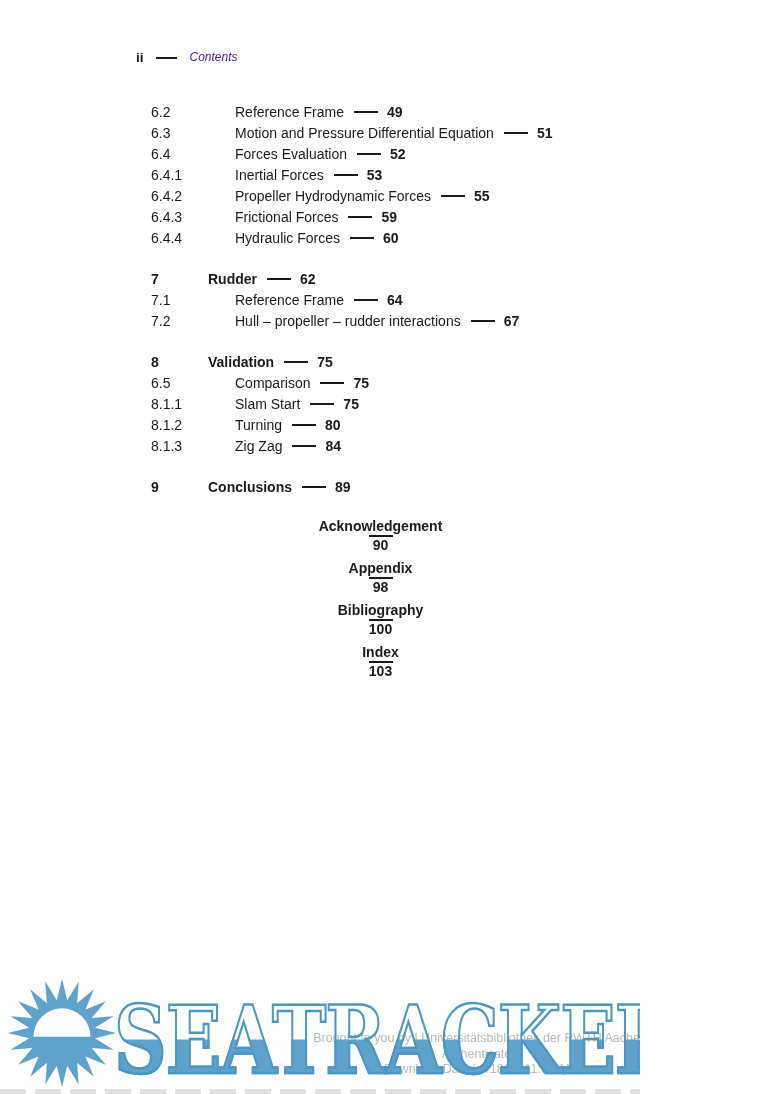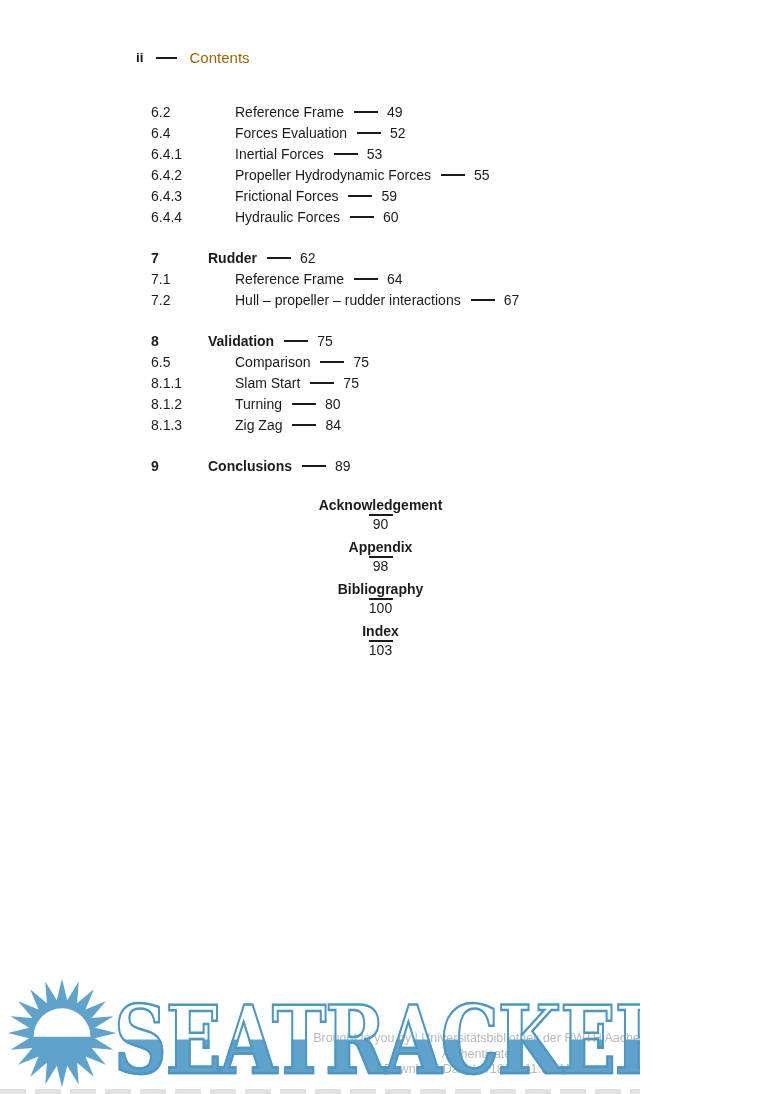--- a/index.html
+++ b/index.html
@@ -23,21 +23,21 @@
     align-items: center;
     height: 16px;
   }
   .folio { font-weight: bold; font-size: 13.5px; }
   .header-rule {
     width: 21px; height: 2px;
     background: #1b1b1b;
     margin: 0 13px 0 12px;
     margin-top: 1px;
   }
-  .running-title { font-size: 15px; color: #a16207; }
+  .running-title { font-size: 12px; color: #4c1d95; font-style: italic; }
 
   
   .toc {
     position: absolute;
     top: 101px;
     left: 151px;
     right: 30px;
   }
   .toc-row {
     display: flex;
@@ -51,21 +51,21 @@
   .toc-row.chapter, .toc-row.unnumbered { font-weight: bold; }
   .toc-row.chapter.gap { margin-top: 20px; }
   .toc-row.unnumbered.gap { margin-top: 21px; flex-direction: column; }
   .toc-title { flex: 0 0 auto; }
   .toc-rule {
     flex: 0 0 auto;
     width: 24px; height: 2px;
     background: #1b1b1b;
     margin: 1px 9px 0 10px;
   }
-  .toc-page { font-weight: normal; }
+  .toc-page { font-weight: bold; }
 
   
   .stamp {
     position: absolute;
     top: 1031px;
     left: 184px;
     width: 592px;
     text-align: center;
     font-size: 12.5px;
     line-height: 15.5px;
@@ -143,20 +143,26 @@
   </header>
 
   <main class="toc">
     <div class="toc-row section">
       <span class="toc-num">6.2</span>
       <span class="toc-title">Reference Frame</span>
       <span class="toc-rule"></span>
       <span class="toc-page">49</span>
     </div>
 
+    <div class="toc-row section">
+      <span class="toc-num">6.3</span>
+      <span class="toc-title">Motion and Pressure Differential Equation</span>
+      <span class="toc-rule"></span>
+      <span class="toc-page">51</span>
+    </div>
 
     <div class="toc-row section">
       <span class="toc-num">6.4</span>
       <span class="toc-title">Forces Evaluation</span>
       <span class="toc-rule"></span>
       <span class="toc-page">52</span>
     </div>
 
     <div class="toc-row section">
       <span class="toc-num">6.4.1</span>

